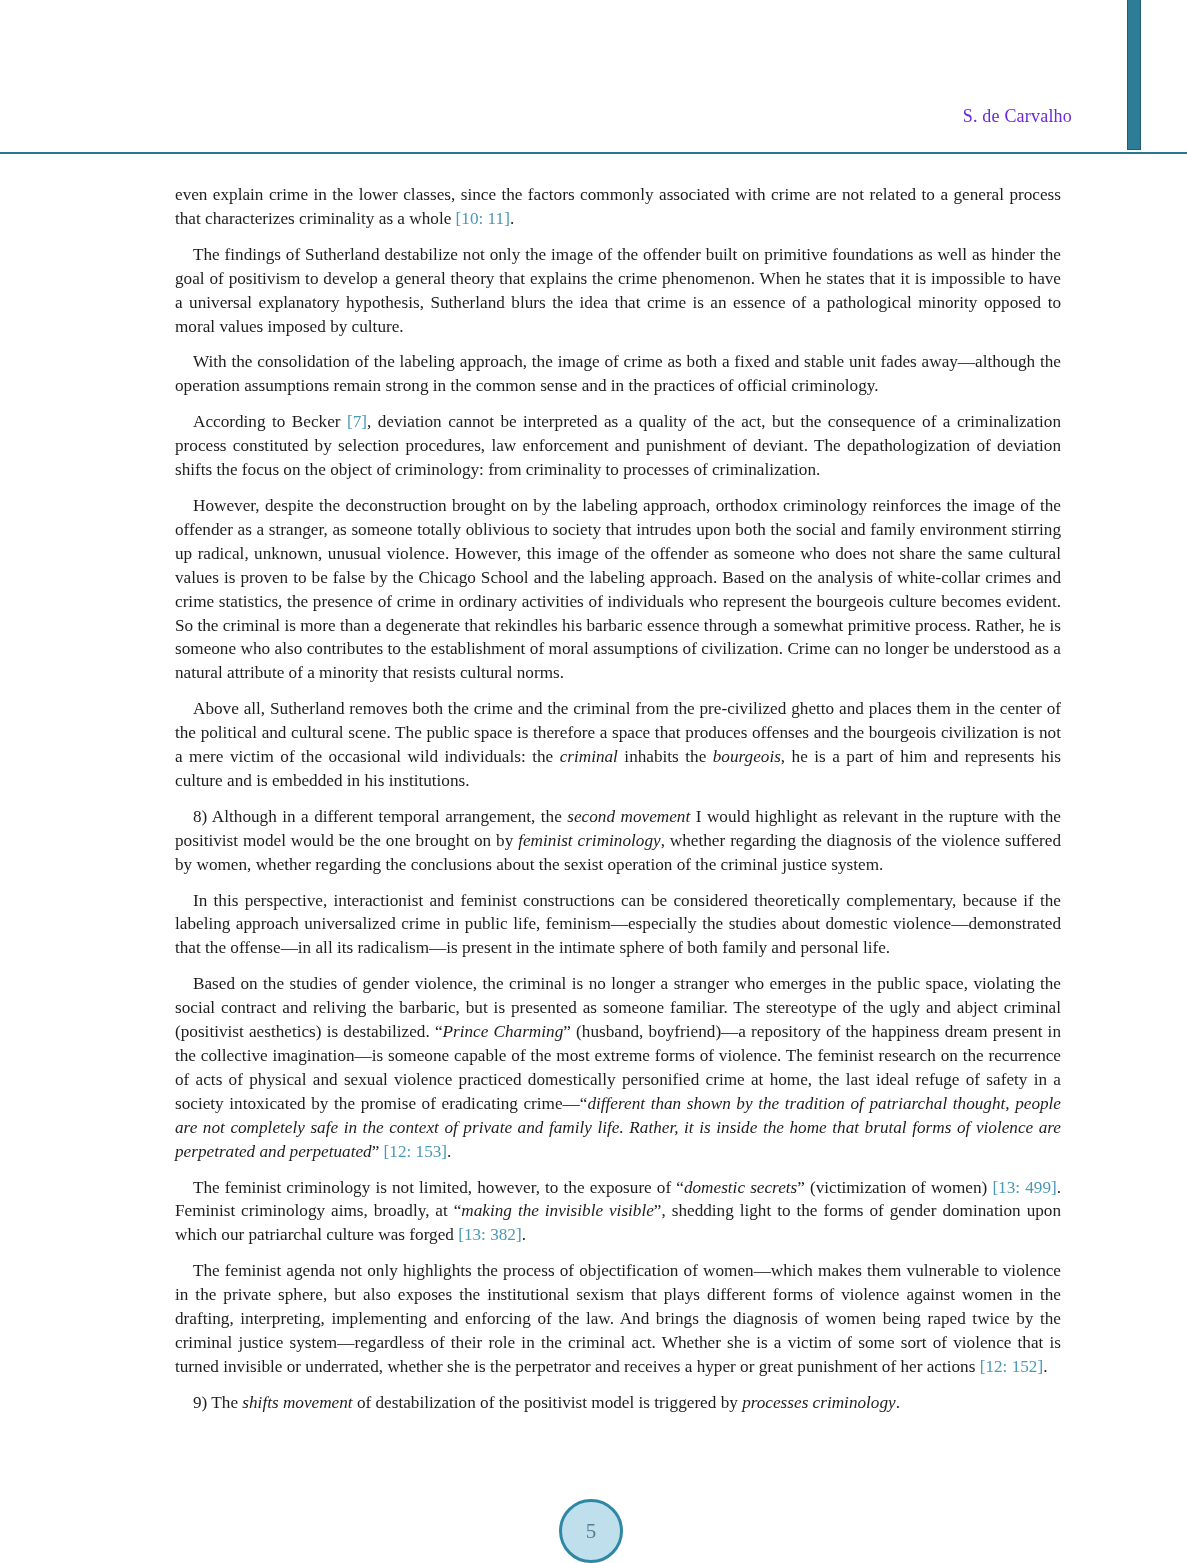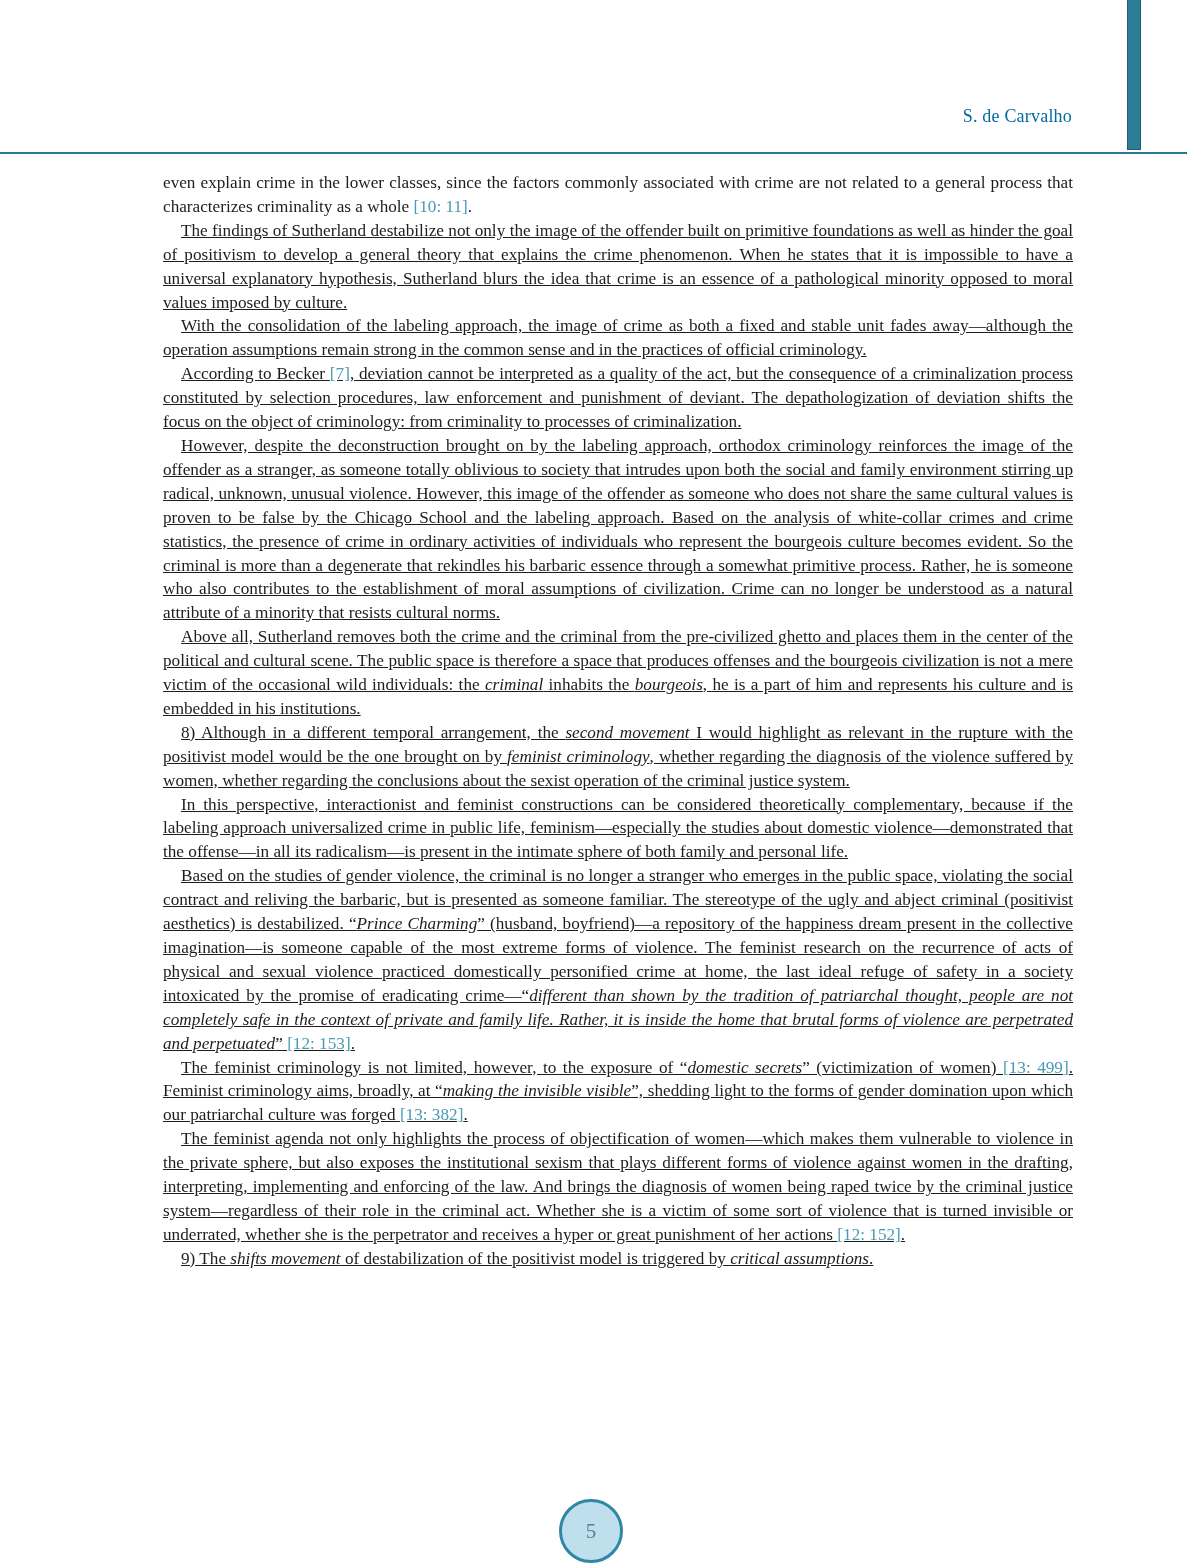--- a/index.html
+++ b/index.html
@@ -22,21 +22,21 @@
     height: 149px;
     background: #2e7d96;
     border: 1px solid #1f5d75;
     border-top: none;
   }
   .header-author {
     position: absolute;
     top: 106px;
     right: 115px;
     font-size: 18px;
-    color: #0369a1;
+    color: #6d28d9;
     letter-spacing: 0.2px;
     white-space: nowrap;
   }
   .header-rule {
     position: absolute;
     top: 152px;
     left: 0;
     width: 1187px;
     height: 2px;
     background: #2b7690;
@@ -45,25 +45,24 @@
     position: absolute;
     top: 171px;
     left: 163px;
     width: 910px;
     color: #1d1d1d;
     font-size: 17.2px;
     line-height: 23.9px;
     text-align: justify;
   }
   .article p.para {
-    margin: 0;
+    margin: 12px;
   }
   .article p.para.indent {
     text-indent: 18px;
-    text-decoration: underline;
   }
   .em {
     font-style: italic;
   }
   .cite {
     color: #4a9ab5;
     cursor: pointer;
   }
   .page-badge {
     position: absolute;
@@ -95,18 +94,18 @@
     <p class="para indent">The findings of Sutherland destabilize not only the image of the offender built on primitive foundations as well as hinder the goal of positivism to develop a general theory that explains the crime phenomenon. When he states that it is impossible to have a universal explanatory hypothesis, Sutherland blurs the idea that crime is an essence of a pathological minority opposed to moral values imposed by culture.</p>
     <p class="para indent">With the consolidation of the labeling approach, the image of crime as both a fixed and stable unit fades away—although the operation assumptions remain strong in the common sense and in the practices of official criminology.</p>
     <p class="para indent">According to Becker <span class="cite">[7]</span>, deviation cannot be interpreted as a quality of the act, but the consequence of a criminalization process constituted by selection procedures, law enforcement and punishment of deviant. The depathologization of deviation shifts the focus on the object of criminology: from criminality to processes of criminalization.</p>
     <p class="para indent">However, despite the deconstruction brought on by the labeling approach, orthodox criminology reinforces the image of the offender as a stranger, as someone totally oblivious to society that intrudes upon both the social and family environment stirring up radical, unknown, unusual violence. However, this image of the offender as someone who does not share the same cultural values is proven to be false by the Chicago School and the labeling approach. Based on the analysis of white-collar crimes and crime statistics, the presence of crime in ordinary activities of individuals who represent the bourgeois culture becomes evident. So the criminal is more than a degenerate that rekindles his barbaric essence through a somewhat primitive process. Rather, he is someone who also contributes to the establishment of moral assumptions of civilization. Crime can no longer be understood as a natural attribute of a minority that resists cultural norms.</p>
     <p class="para indent">Above all, Sutherland removes both the crime and the criminal from the pre-civilized ghetto and places them in the center of the political and cultural scene. The public space is therefore a space that produces offenses and the bourgeois civilization is not a mere victim of the occasional wild individuals: the <span class="em">criminal</span> inhabits the <span class="em">bourgeois</span>, he is a part of him and represents his culture and is embedded in his institutions.</p>
     <p class="para indent">8) Although in a different temporal arrangement, the <span class="em">second movement</span> I would highlight as relevant in the rupture with the positivist model would be the one brought on by <span class="em">feminist criminology</span>, whether regarding the diagnosis of the violence suffered by women, whether regarding the conclusions about the sexist operation of the criminal justice system.</p>
     <p class="para indent">In this perspective, interactionist and feminist constructions can be considered theoretically complementary, because if the labeling approach universalized crime in public life, feminism—especially the studies about domestic violence—demonstrated that the offense—in all its radicalism—is present in the intimate sphere of both family and personal life.</p>
     <p class="para indent">Based on the studies of gender violence, the criminal is no longer a stranger who emerges in the public space, violating the social contract and reliving the barbaric, but is presented as someone familiar. The stereotype of the ugly and abject criminal (positivist aesthetics) is destabilized. “<span class="em">Prince Charming</span>” (husband, boyfriend)—a repository of the happiness dream present in the collective imagination—is someone capable of the most extreme forms of violence. The feminist research on the recurrence of acts of physical and sexual violence practiced domestically personified crime at home, the last ideal refuge of safety in a society intoxicated by the promise of eradicating crime—“<span class="em">different than shown by the tradition of patriarchal thought, people are not completely safe in the context of private and family life. Rather, it is inside the home that brutal forms of violence are perpetrated and perpetuated</span>” <span class="cite">[12: 153]</span>.</p>
     <p class="para indent">The feminist criminology is not limited, however, to the exposure of “<span class="em">domestic secrets</span>” (victimization of women) <span class="cite">[13: 499]</span>. Feminist criminology aims, broadly, at “<span class="em">making the invisible visible</span>”, shedding light to the forms of gender domination upon which our patriarchal culture was forged <span class="cite">[13: 382]</span>.</p>
     <p class="para indent">The feminist agenda not only highlights the process of objectification of women—which makes them vulnerable to violence in the private sphere, but also exposes the institutional sexism that plays different forms of violence against women in the drafting, interpreting, implementing and enforcing of the law. And brings the diagnosis of women being raped twice by the criminal justice system—regardless of their role in the criminal act. Whether she is a victim of some sort of violence that is turned invisible or underrated, whether she is the perpetrator and receives a hyper or great punishment of her actions <span class="cite">[12: 152]</span>.</p>
-    <p class="para indent">9) The <span class="em">shifts movement</span> of destabilization of the positivist model is triggered by <span class="em">critical assumptions</span>.</p>
+    <p class="para indent">9) The <span class="em">shifts movement</span> of destabilization of the positivist model is triggered by <span class="em">processes criminology</span>.</p>
   </div>
 
 <div class="page-badge">
   <span>5</span>
 </div>
 
 </body></html>

